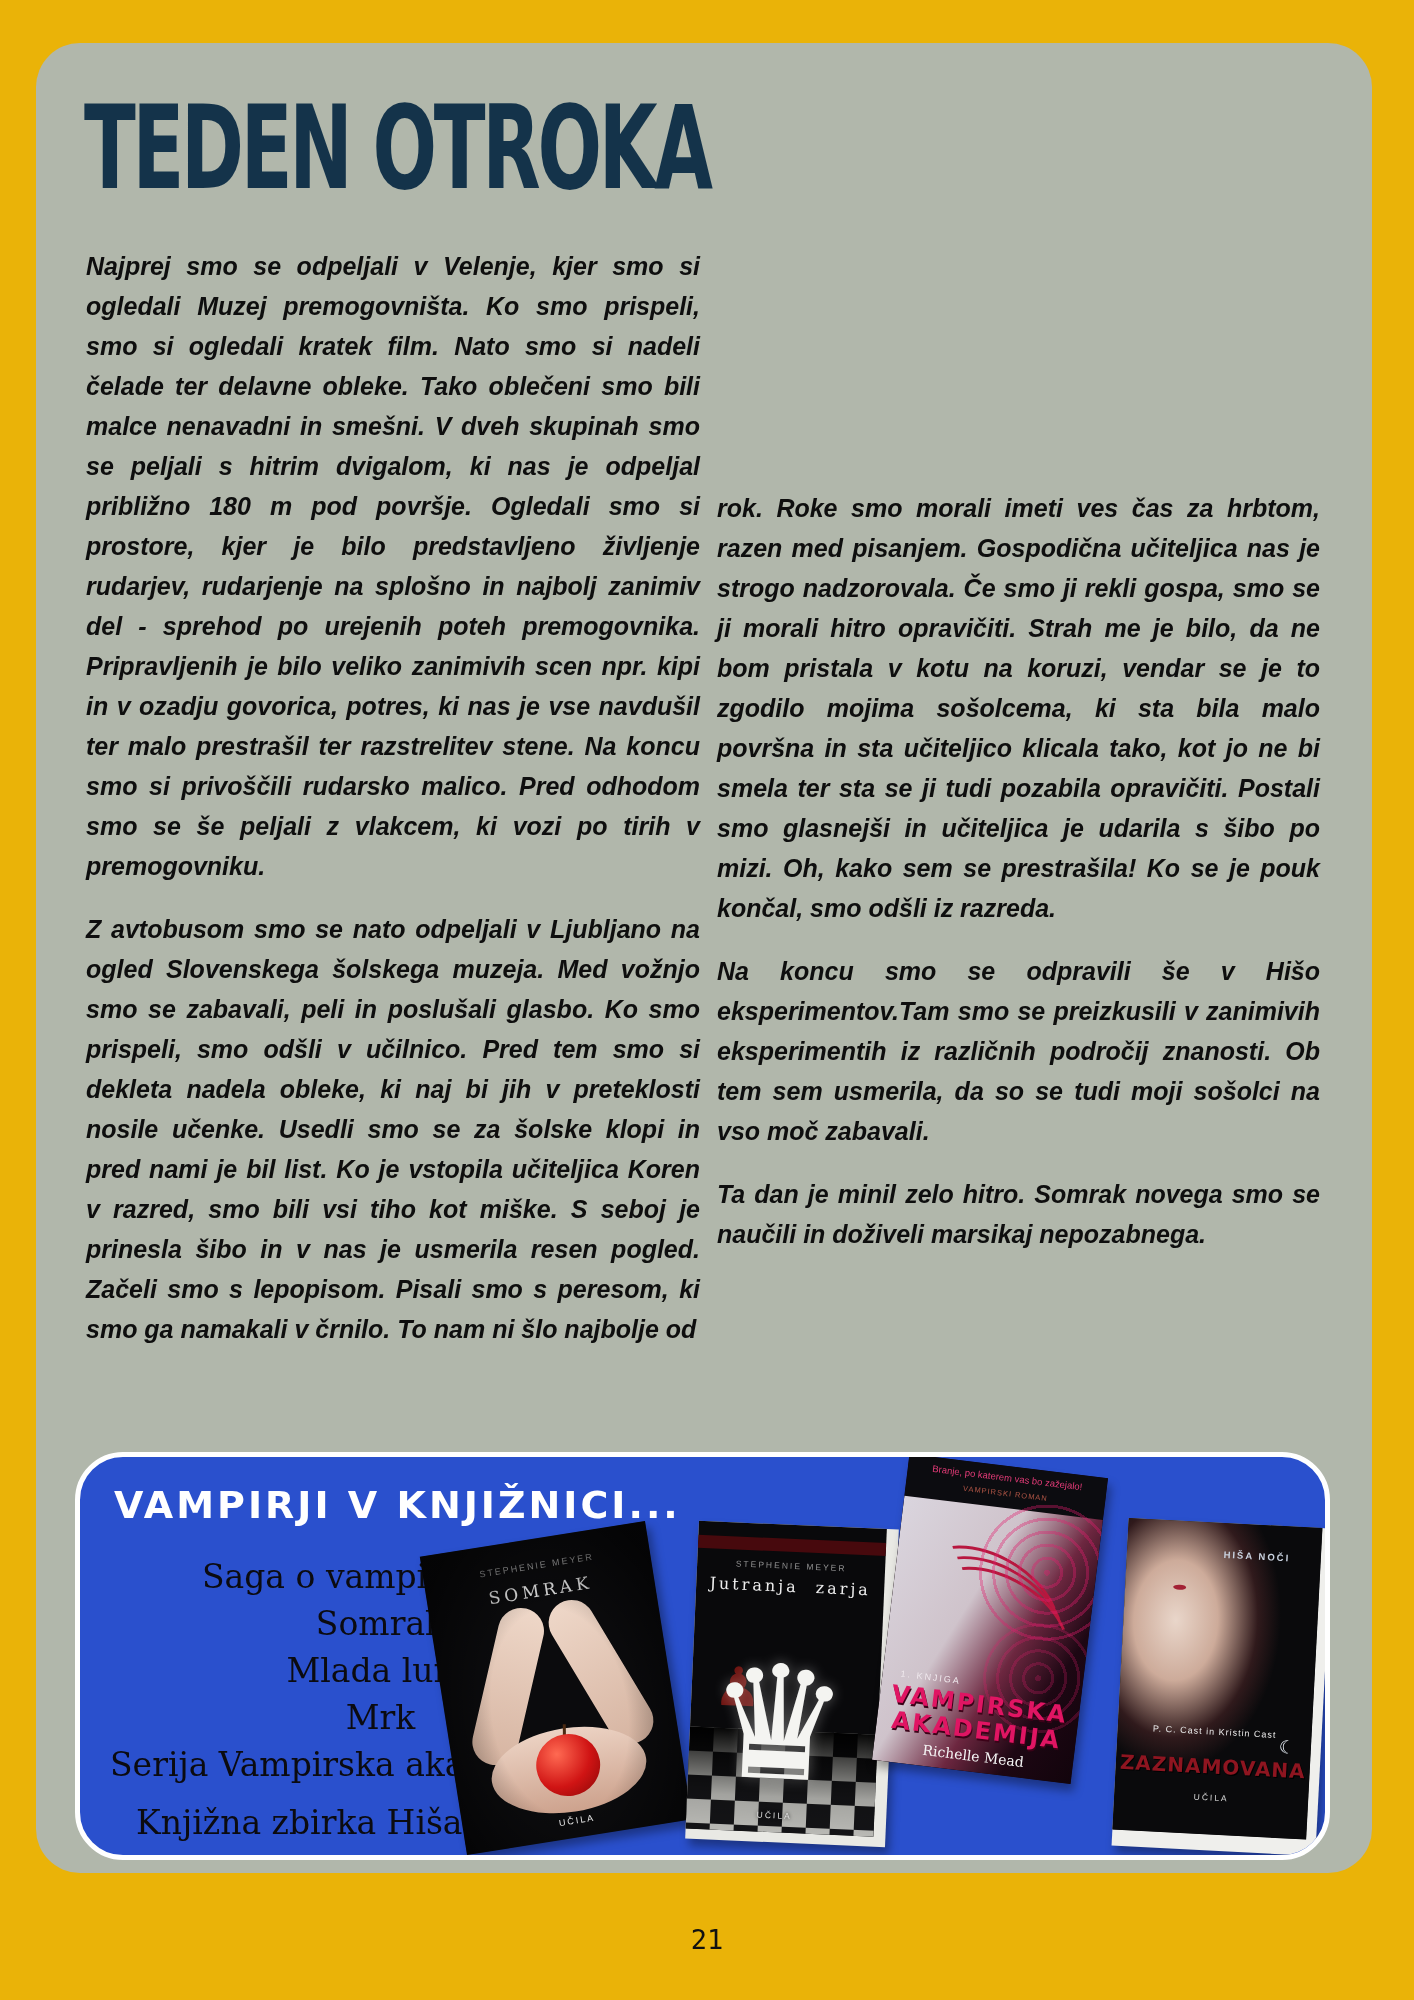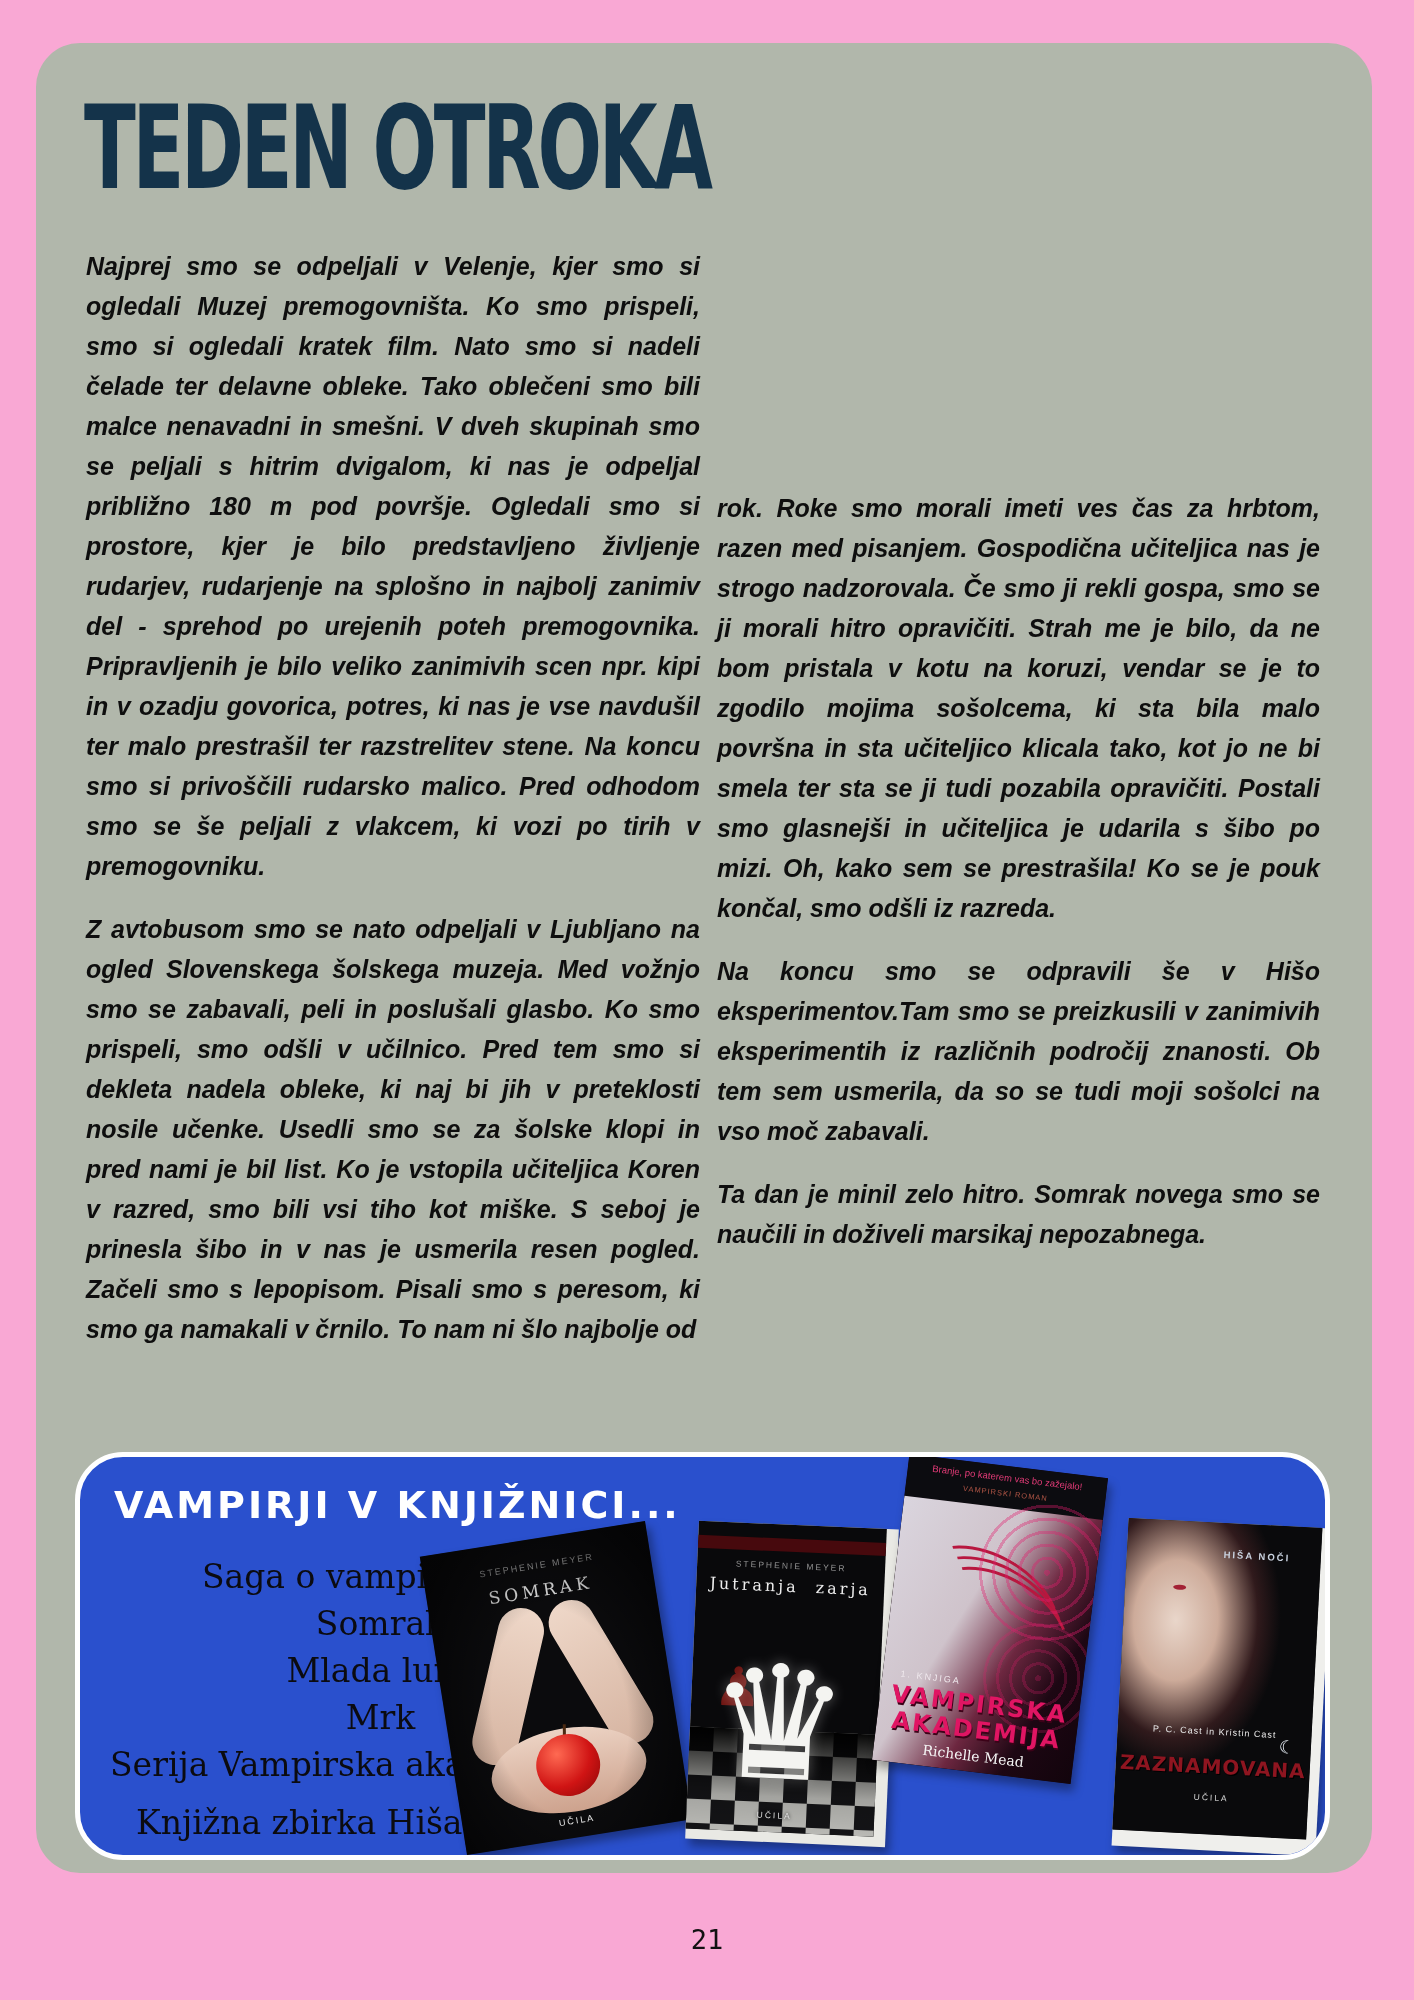--- a/index.html
+++ b/index.html
@@ -1,16 +1,16 @@
 <!DOCTYPE html>
 <html><head>
 <meta charset="utf-8">
 <style>
   html,body{margin:0;padding:0;background:#ffffff;}
-  .page{position:relative;width:1414px;height:2000px;background:#f9a8d4;overflow:hidden;
+  .page{position:relative;width:1414px;height:2000px;background:#eab308;overflow:hidden;
         font-family:"Liberation Sans",sans-serif;}
   .panel{position:absolute;left:36px;top:43px;width:1336px;height:1830px;
          background:#b1b7ab;border-radius:44px;}
   
   .headline{position:absolute;left:84px;top:88px;margin:0;
             font-family:"DejaVu Sans",sans-serif;font-weight:900;
             font-size:115px;line-height:1.05;color:#14334a;letter-spacing:-5px;
             transform:scaleX(.66);transform-origin:left top;white-space:nowrap;}
   
   .intro-box{position:absolute;left:712px;top:77px;width:606px;height:410px;

